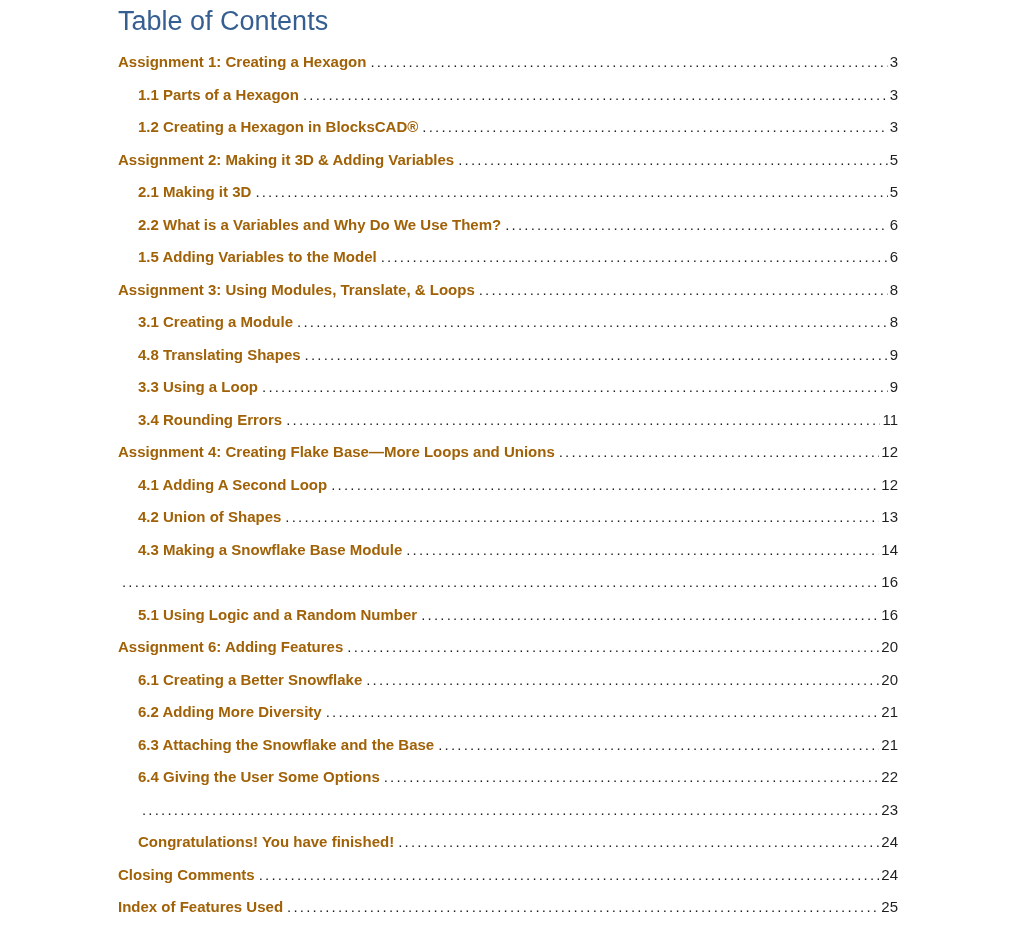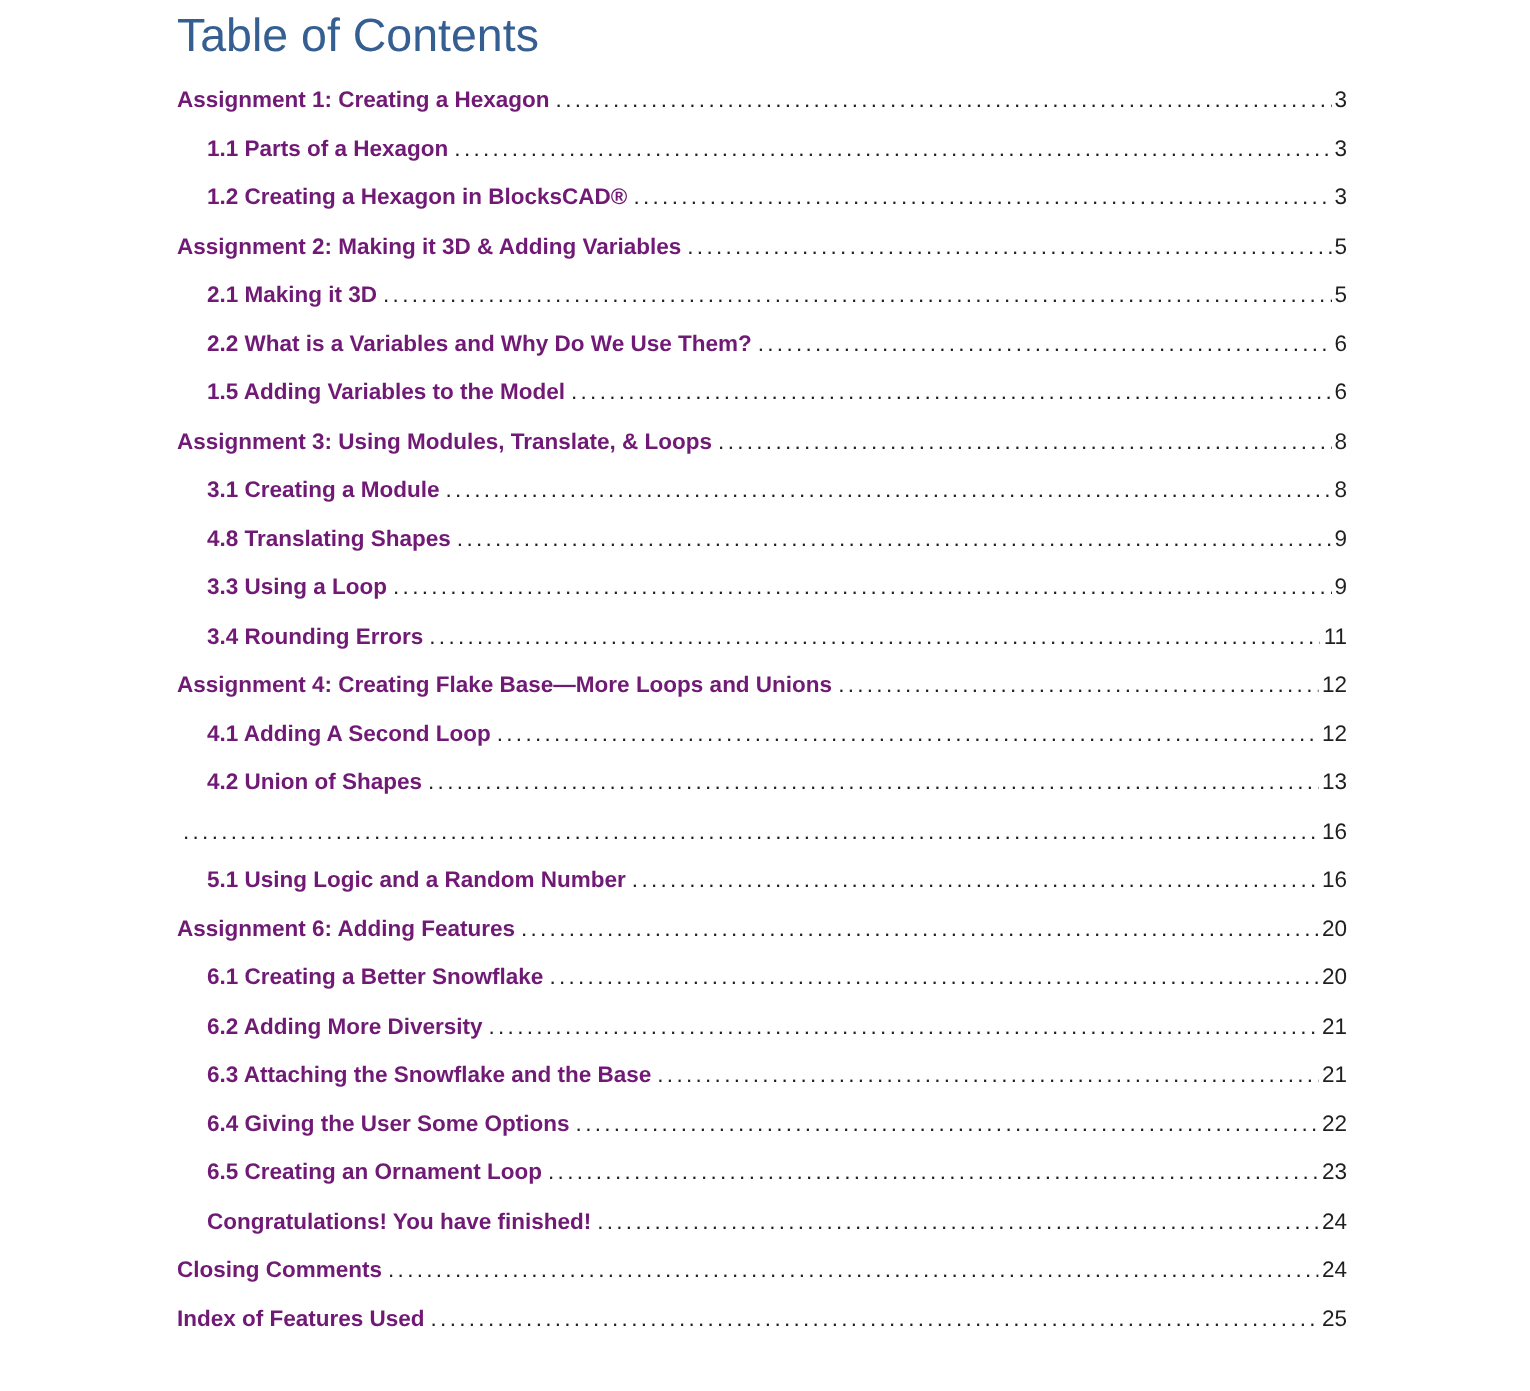--- a/index.html
+++ b/index.html
@@ -14,21 +14,21 @@
     color: #1f1f1f;
     overflow: hidden;
   }
   .page {
     box-sizing: border-box;
     width: 1020px;
     height: 927px;
     padding: 6px 122px 0 118px;
   }
   .toc-title {
-    font-size: 31px;
+    font-size: 27px;
     font-weight: normal;
     color: #365F91;
     margin: 0 0 9px 0;
     letter-spacing: 0;
   }
   .toc-list {
     width: 100%;
   }
   .toc-row {
     display: flex;
@@ -37,21 +37,21 @@
     font-size: 15px;
     line-height: 32.5px;
     white-space: nowrap;
     cursor: pointer;
   }
   .toc-row.lvl2 {
     padding-left: 20px;
   }
   .toc-label {
     font-weight: bold;
-    color: #701a75;
+    color: #a16207;
     flex: 0 0 auto;
   }
   .toc-dots {
     flex: 1 1 auto;
     overflow: hidden;
     white-space: nowrap;
     font-weight: normal;
     color: #1f1f1f;
     letter-spacing: 2.2px;
     margin: 0 2px 0 4px;
@@ -142,20 +142,25 @@
       <div class="toc-row lvl2">
     <span class="toc-label">4.1 Adding A Second Loop</span>
     <span class="toc-dots"></span>
     <span class="toc-page">12</span>
   </div>
       <div class="toc-row lvl2">
     <span class="toc-label">4.2 Union of Shapes</span>
     <span class="toc-dots"></span>
     <span class="toc-page">13</span>
   </div>
+      <div class="toc-row lvl2">
+    <span class="toc-label">4.3 Making a Snowflake Base Module</span>
+    <span class="toc-dots"></span>
+    <span class="toc-page">14</span>
+  </div>
       <div class="toc-row lvl1">
     <span class="toc-dots"></span>
     <span class="toc-page">16</span>
   </div>
       <div class="toc-row lvl2">
     <span class="toc-label">5.1 Using Logic and a Random Number</span>
     <span class="toc-dots"></span>
     <span class="toc-page">16</span>
   </div>
       <div class="toc-row lvl1">
@@ -177,21 +182,20 @@
     <span class="toc-label">6.3 Attaching the Snowflake and the Base</span>
     <span class="toc-dots"></span>
     <span class="toc-page">21</span>
   </div>
       <div class="toc-row lvl2">
     <span class="toc-label">6.4 Giving the User Some Options</span>
     <span class="toc-dots"></span>
     <span class="toc-page">22</span>
   </div>
       <div class="toc-row lvl2">
-    <span class="toc-label">6.5 Creating an Ornament Loop</span>
     <span class="toc-dots"></span>
     <span class="toc-page">23</span>
   </div>
       <div class="toc-row lvl2">
     <span class="toc-label">Congratulations! You have finished!</span>
     <span class="toc-dots"></span>
     <span class="toc-page">24</span>
   </div>
       <div class="toc-row lvl1">
     <span class="toc-label">Closing Comments</span>

